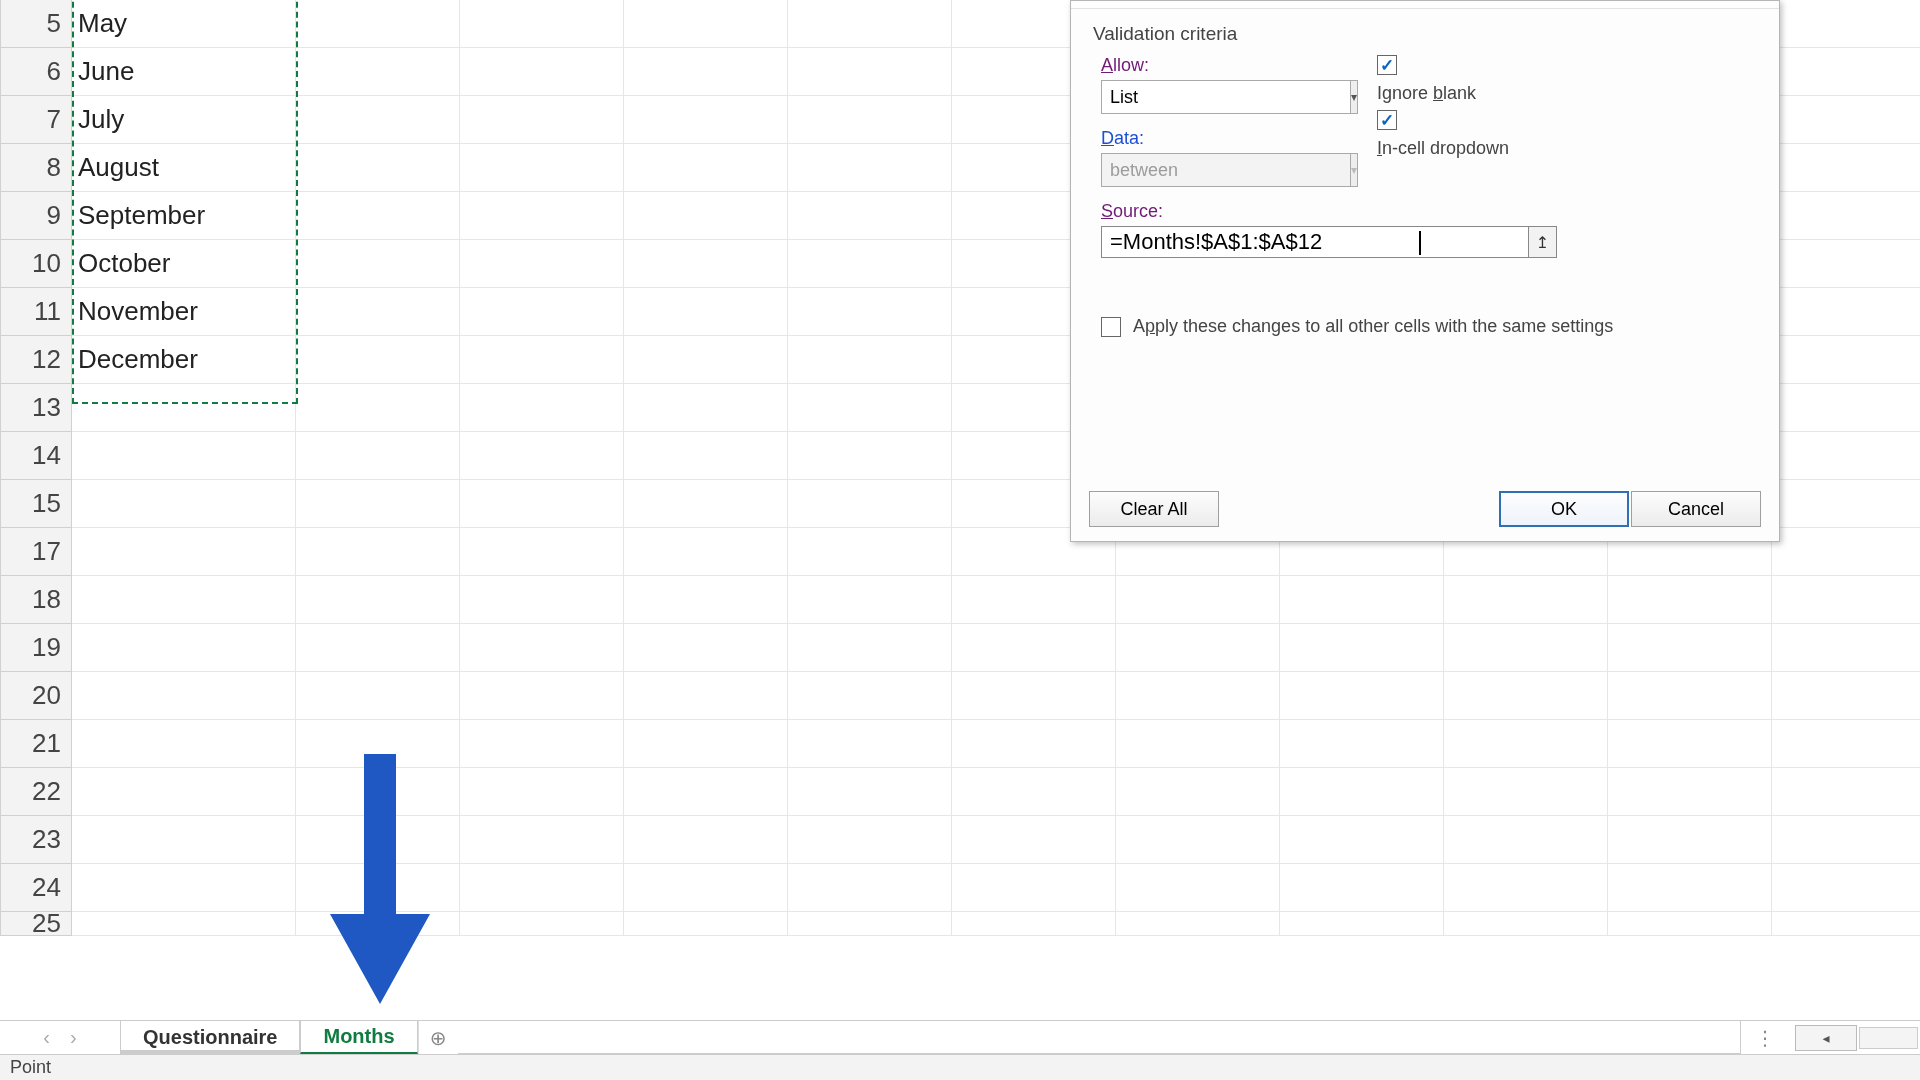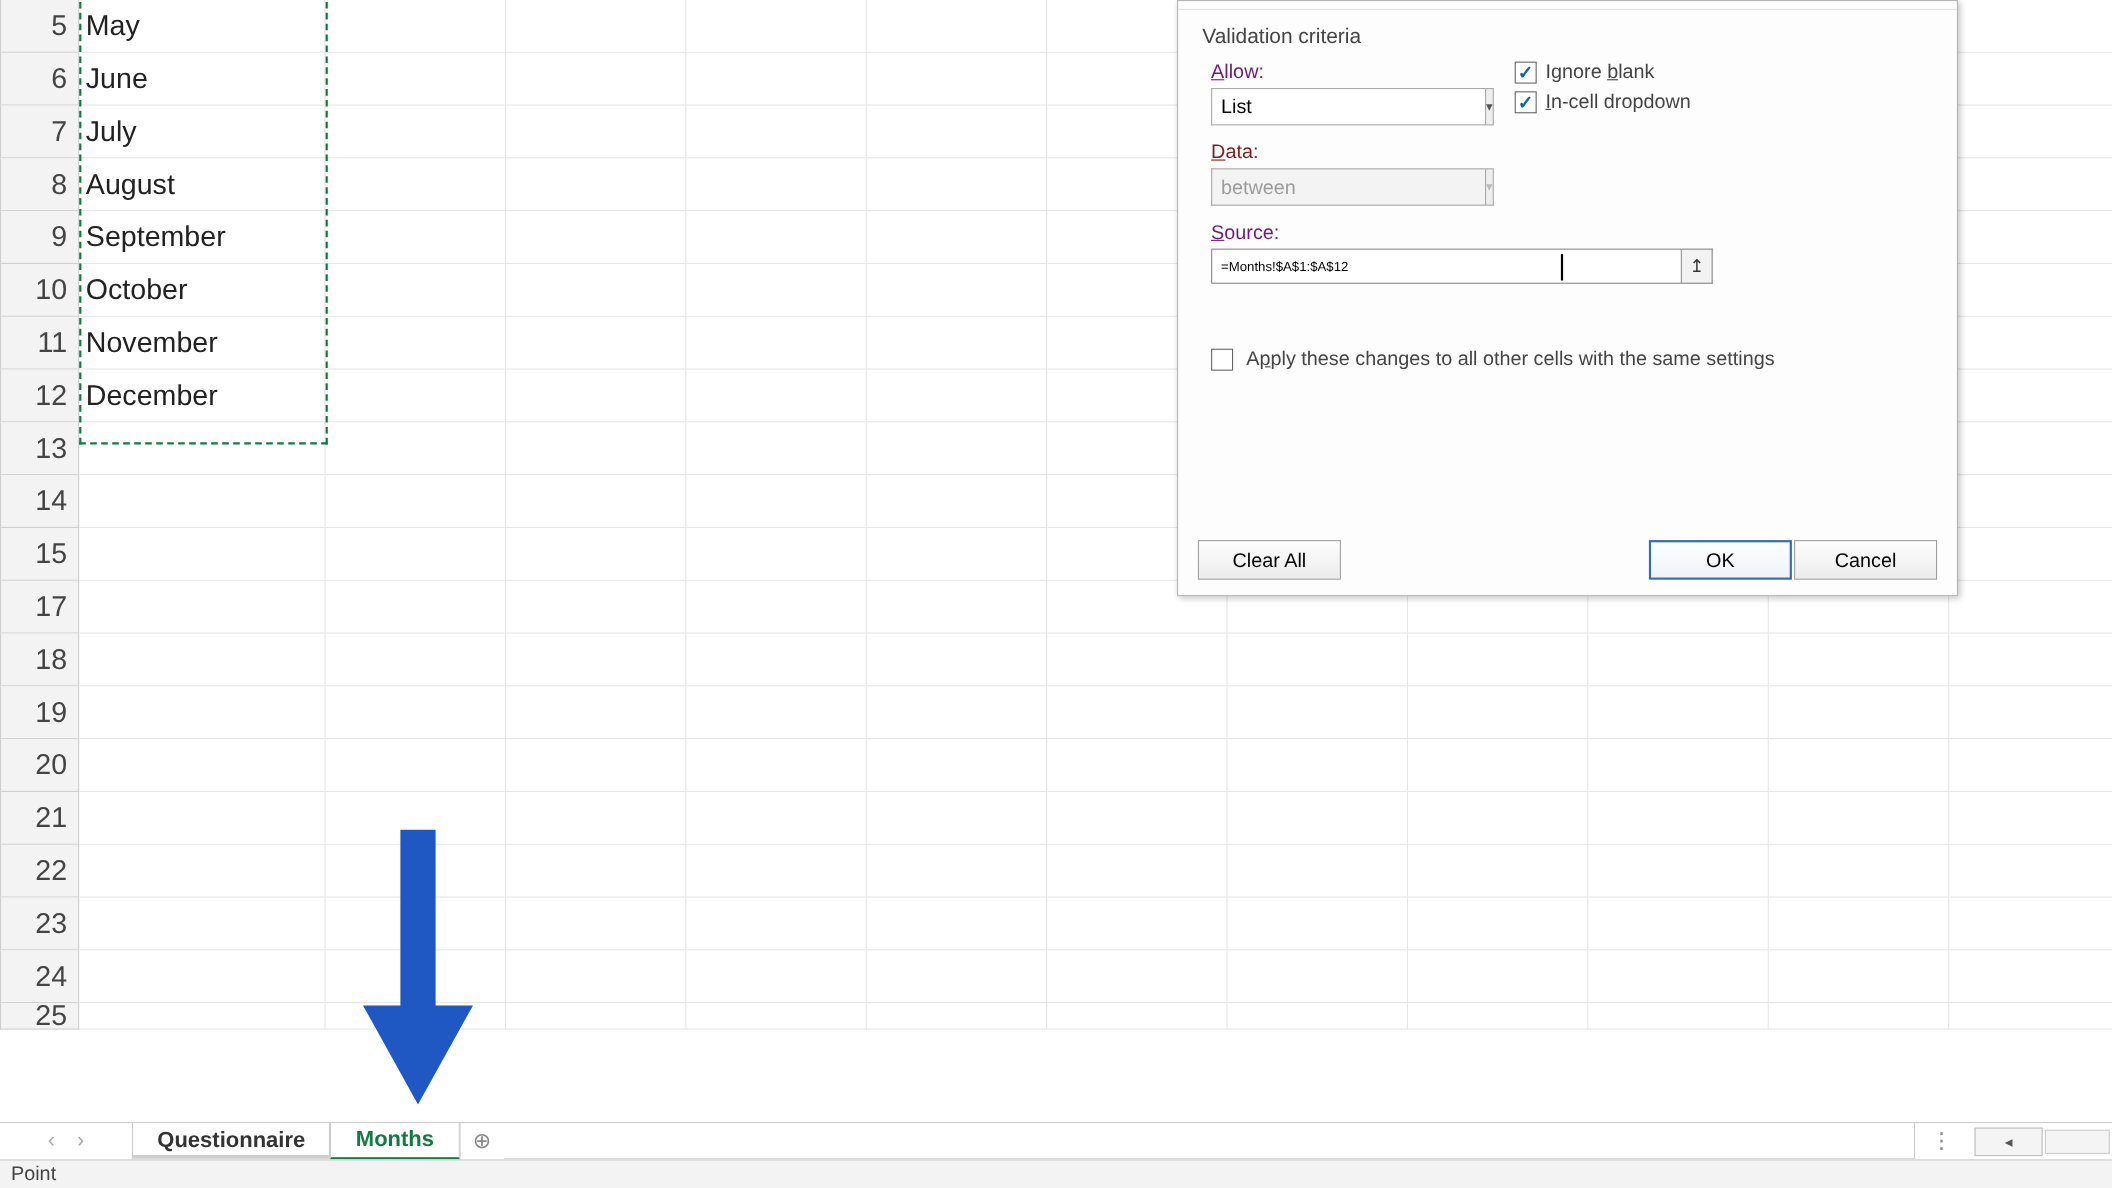--- a/index.html
+++ b/index.html
@@ -82,48 +82,48 @@
     width: 710px; height: 542px;
     background: #fdfdfd;
     border: 1px solid #b5b5b5;
     box-shadow: 2px 2px 6px rgba(0,0,0,.25);
     font-size: 18px; color: #444;
   }
   .dialog .topstrip { height: 8px; border-bottom: 1px solid #e2e2e2; }
   .dialog .section-title { padding: 14px 22px 10px; font-size: 19px; }
   .dialog .body { padding: 0 30px; }
   .lbl { font-size: 18px; color: #701a75; margin-bottom: 4px; }
-  .lbl.disabled { color: #7f1d1d; }
+  .lbl.disabled { color: #1d4ed8; }
   .row-flex { display: flex; align-items: flex-start; gap: 36px; }
   .col-left { width: 240px; }
   .combo {
     display: flex; width: 224px; height: 34px;
   }
   .combo input {
     flex:1; border: 1px solid #a9a9a9; border-right: none;
     padding: 4px 8px; font-size: 18px; font-family: inherit; background: #fff;
   }
   .combo .dd {
     width: 26px; border: 1px solid #a9a9a9; background: #eee;
     display:flex; align-items:center; justify-content:center; cursor:pointer;
     font-size: 12px; color:#555;
   }
   .combo.disabled input { background: #f3f3f3; color: #9c9c9c; }
   .combo.disabled .dd { color:#bbb; }
-  .chk { display:flex; align-items:flex-end; gap:8px; margin-bottom: 6px; }
+  .chk { display:flex; align-items:flex-start; gap:8px; margin-bottom: 6px; flex-direction: column; }
   .chkbox {
     width: 20px; height: 20px; border: 1px solid #666; background:#fff;
     display:flex; align-items:center; justify-content:center; cursor:pointer;
   }
   .chkbox.checked::after { content:"✓"; color:#0a64c2; font-weight:700; font-size:17px; line-height:1; }
   .chk .txt u { text-decoration: underline; }
   .src-row { margin-top: 14px; }
   .src-input-wrap { display:flex; width: 456px; height: 32px; margin-top:4px; }
   .src-input-wrap input {
-    flex:1; border:1px solid #888; padding:3px 8px; font-size:12px; font-family:inherit;
+    flex:1; border:1px solid #888; padding:3px 8px; font-size:22px; font-family:inherit;
   }
   .src-btn {
     width: 28px; border:1px solid #888; border-left:none; background:#f2f2f2;
     display:flex; align-items:center; justify-content:center; cursor:pointer;
     font-size:16px; color:#333;
   }
   .apply-row { display:flex; align-items:center; gap:12px; margin-top: 58px; padding-left: 0; }
   .apply-row .chkbox { width:20px; height:20px; }
   .btnbar {
     position:absolute; left:0; right:0; bottom:0;

